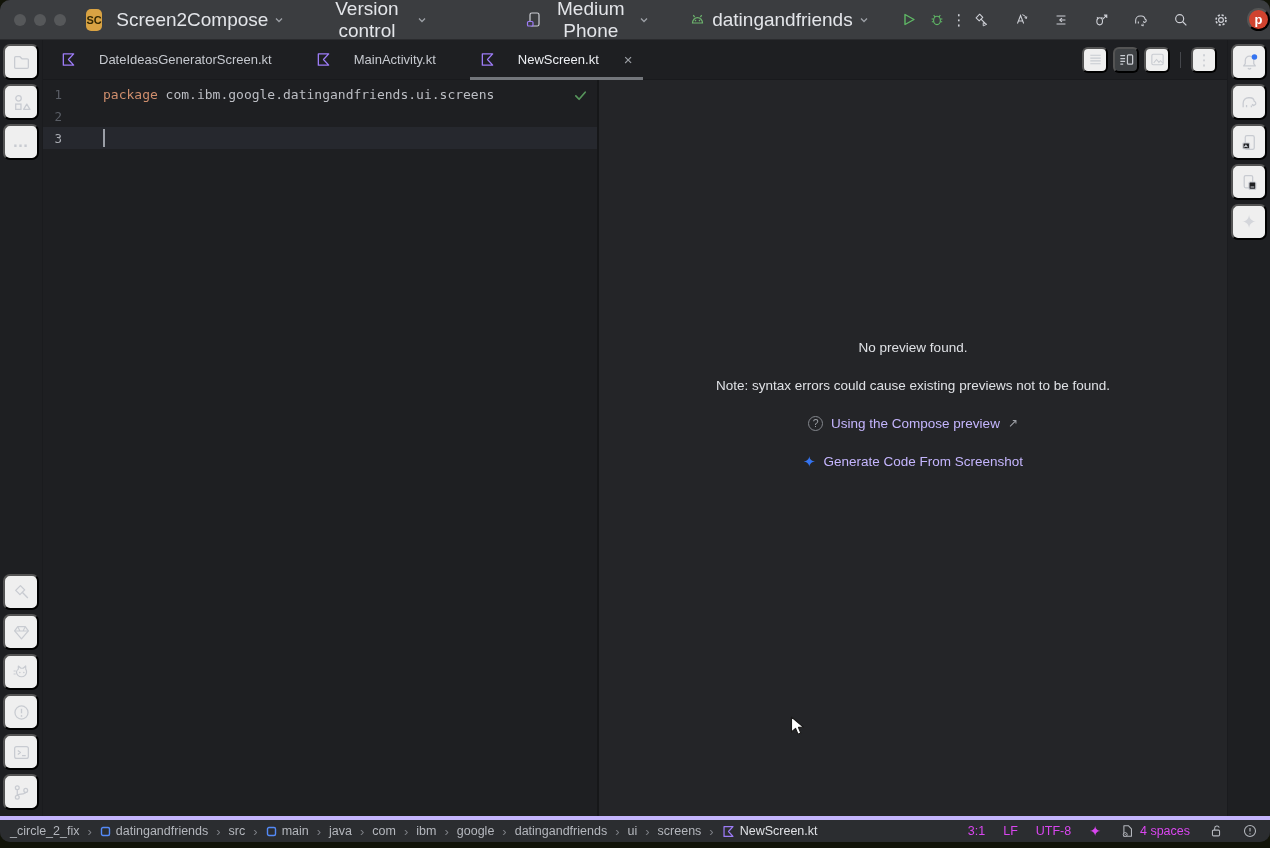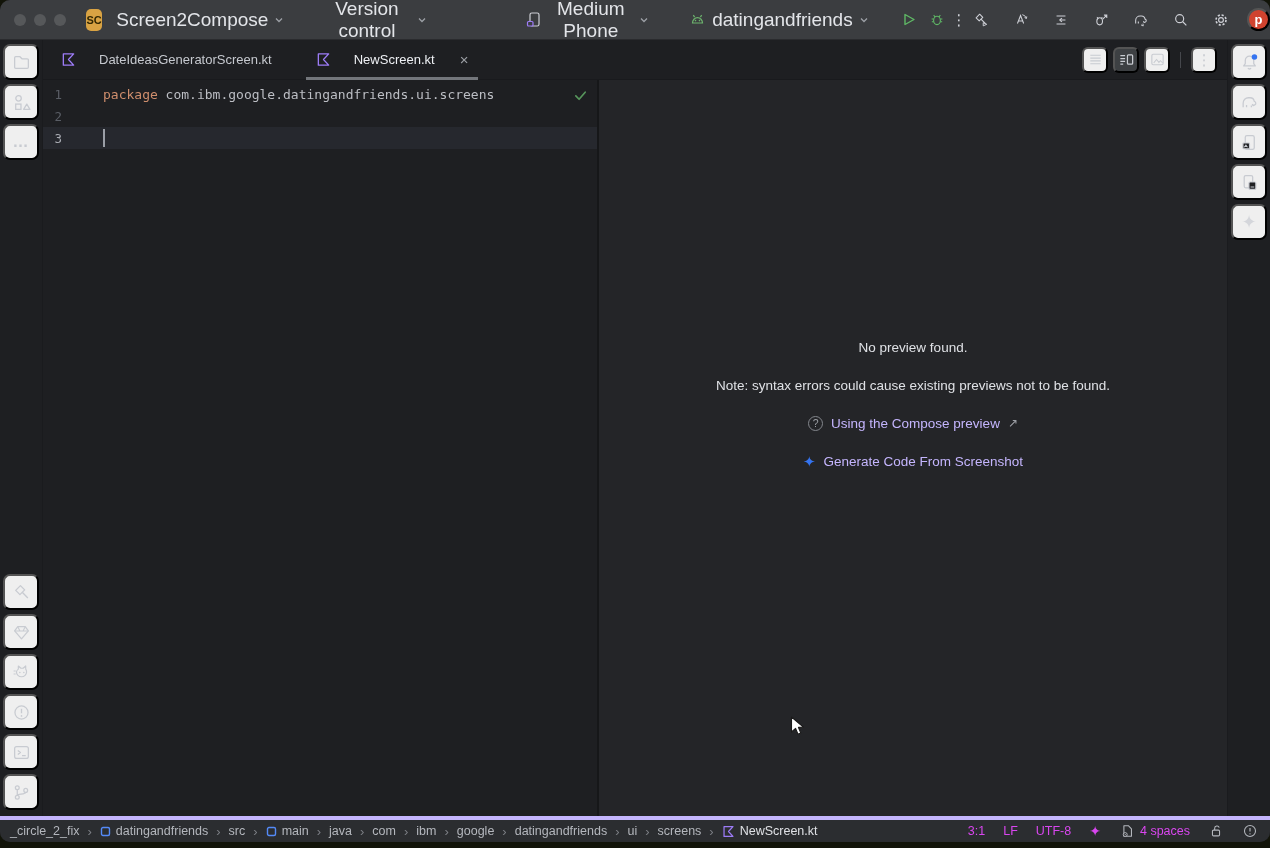--- a/index.html
+++ b/index.html
@@ -269,20 +269,28 @@
     <div class="center">
 
       <div class="tabbar">
         <div class="tab" style="margin-left:6px">
           <span class="icon">
               <svg width="15" height="15" viewBox="0 0 16 16">
                 <path d="M2.5 2 H13.5 L8 8 L13.5 14 H2.5 Z" fill="none" stroke="#9d7cf7" stroke-width="1.4" stroke-linejoin="round"></path>
               </svg>
             </span>
           <span>DateIdeasGeneratorScreen.kt</span>
+        </div>
+        <div class="tab">
+          <span class="icon">
+              <svg width="15" height="15" viewBox="0 0 16 16">
+                <path d="M2.5 2 H13.5 L8 8 L13.5 14 H2.5 Z" fill="none" stroke="#9d7cf7" stroke-width="1.4" stroke-linejoin="round"></path>
+              </svg>
+            </span>
+          <span>MainActivity.kt</span>
         </div>
         <div class="tab active">
           <span class="icon">
               <svg width="15" height="15" viewBox="0 0 16 16">
                 <path d="M2.5 2 H13.5 L8 8 L13.5 14 H2.5 Z" fill="none" stroke="#9d7cf7" stroke-width="1.4" stroke-linejoin="round"></path>
               </svg>
             </span>
           <span>NewScreen.kt</span>
           <span class="tab-close">×</span>
         </div>

